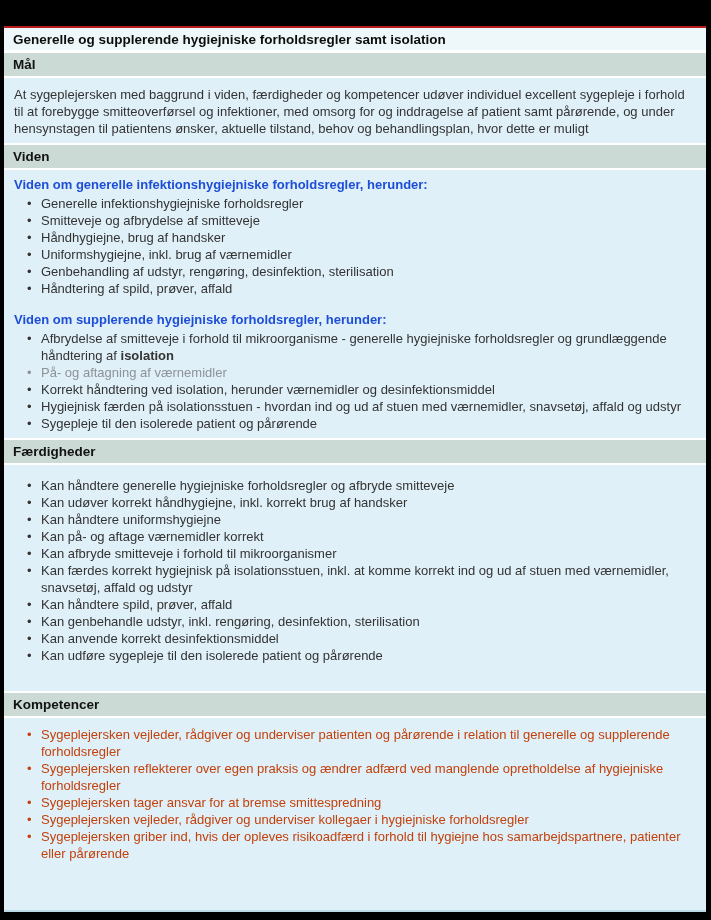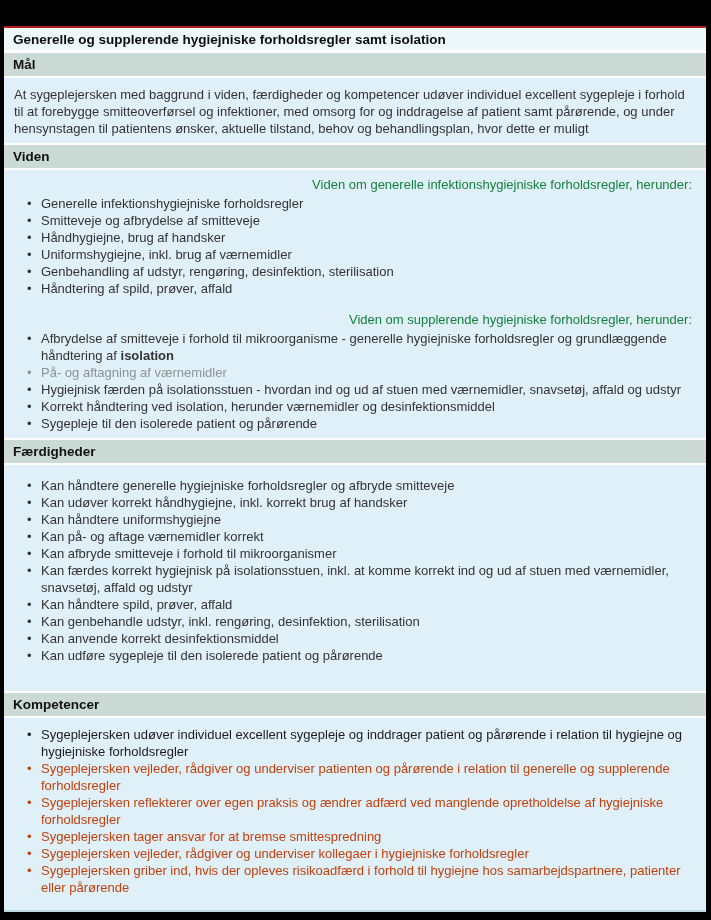--- a/index.html
+++ b/index.html
@@ -42,24 +42,23 @@
     line-height: 17px;
     color: #333333;
     flex: 0 0 auto;
   }
   .content.last {
     flex: 1 1 auto;
     border-bottom: 2px solid #bcdae6;
     padding-top: 8px;
   }
   .subtitle {
-    font-weight: normal;
-    color: #15803d;
+    font-weight: bold;
+    color: #1d4ed8;
     margin-bottom: 2px;
-    text-align: right;
   }
   ul.blist { list-style: none; }
   ul.blist li {
     position: relative;
     padding-left: 27px;
     line-height: 17px;
   }
   ul.blist li::before {
     content: "\2022";
     position: absolute;
@@ -94,22 +93,22 @@
       <li>Håndhygiejne, brug af handsker</li>
       <li>Uniformshygiejne, inkl. brug af værnemidler</li>
       <li>Genbehandling af udstyr, rengøring, desinfektion, sterilisation</li>
       <li>Håndtering af spild, prøver, affald</li>
     </ul>
     <div class="gap"></div>
     <div class="subtitle">Viden om supplerende hygiejniske forholdsregler, herunder:</div>
     <ul class="blist">
       <li><span>Afbrydelse af smitteveje i forhold til mikroorganisme - generelle hygiejniske forholdsregler og grundlæggende håndtering af </span><strong class="inline-bold">isolation</strong></li>
       <li class="muted">På- og aftagning af værnemidler</li>
+      <li>Korrekt håndtering ved isolation, herunder værnemidler og desinfektionsmiddel</li>
       <li>Hygiejnisk færden på isolationsstuen - hvordan ind og ud af stuen med værnemidler, snavsetøj, affald og udstyr</li>
-      <li>Korrekt håndtering ved isolation, herunder værnemidler og desinfektionsmiddel</li>
       <li>Sygepleje til den isolerede patient og pårørende</li>
     </ul>
   </div>
 
   <div class="sec-header">Færdigheder</div>
   <div class="content" style="padding-top:12px; padding-bottom:27px;">
     <ul class="blist">
       <li>Kan håndtere generelle hygiejniske forholdsregler og afbryde smitteveje</li>
       <li>Kan udøver korrekt håndhygiejne, inkl. korrekt brug af handsker</li>
       <li>Kan håndtere uniformshygiejne</li>
@@ -119,21 +118,20 @@
       <li>Kan håndtere spild, prøver, affald</li>
       <li>Kan genbehandle udstyr, inkl. rengøring, desinfektion, sterilisation</li>
       <li>Kan anvende korrekt desinfektionsmiddel</li>
       <li>Kan udføre sygepleje til den isolerede patient og pårørende</li>
     </ul>
   </div>
 
   <div class="sec-header">Kompetencer</div>
   <div class="content last">
     <ul class="blist komp">
-      <li class="emph">Sygeplejersken udøver individuel excellent sygepleje og inddrager patient og pårørende i relation til hygiejne og hygiejniske forholdsregler</li>
       <li>Sygeplejersken vejleder, rådgiver og underviser patienten og pårørende i relation til generelle og supplerende forholdsregler</li>
       <li>Sygeplejersken reflekterer over egen praksis og ændrer adfærd ved manglende opretholdelse af hygiejniske forholdsregler</li>
       <li>Sygeplejersken tager ansvar for at bremse smittespredning</li>
       <li>Sygeplejersken vejleder, rådgiver og underviser kollegaer i hygiejniske forholdsregler</li>
       <li>Sygeplejersken griber ind, hvis der opleves risikoadfærd i forhold til hygiejne hos samarbejdspartnere, patienter eller pårørende</li>
     </ul>
   </div>
 
 </div>
 

